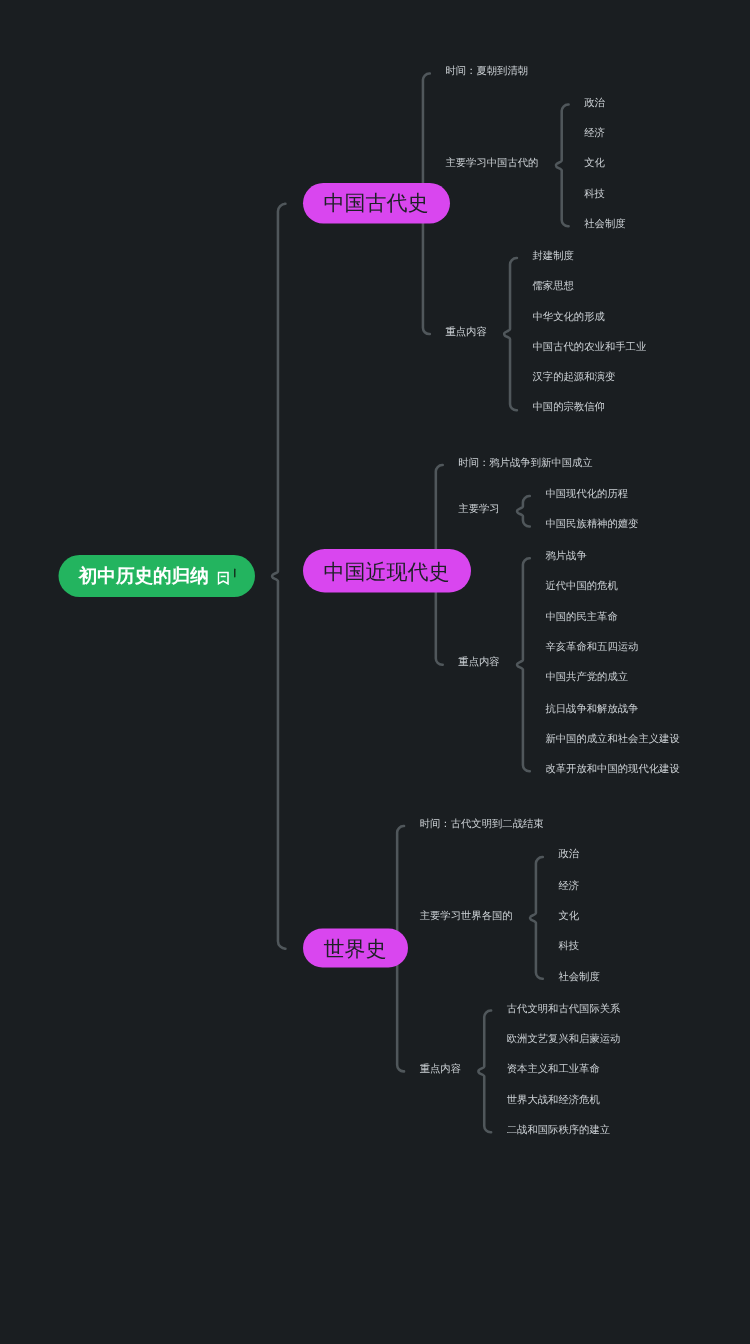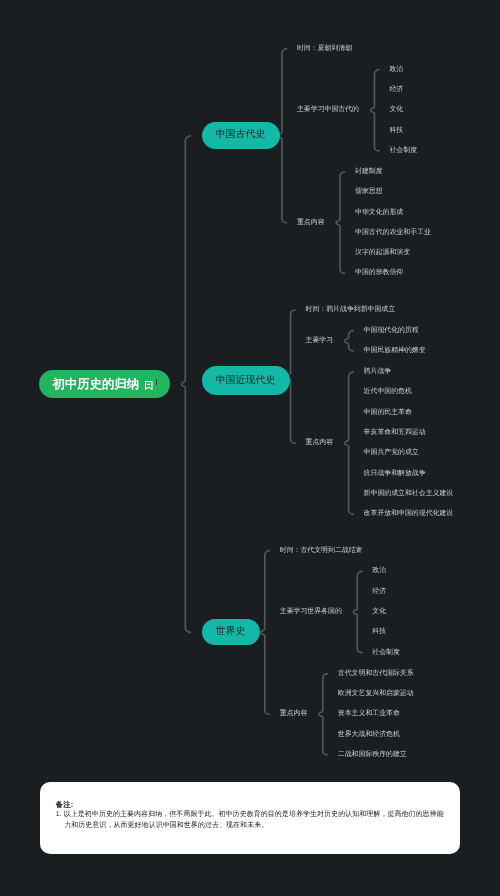--- a/index.html
+++ b/index.html
@@ -20,21 +20,21 @@
     border-radius:999px;
     display:flex;align-items:center;justify-content:center;
     box-sizing:border-box;
   }
   .root-pill{
     background:#23b45f;color:#ffffff;font-weight:700;font-size:12.4px;
     line-height:1;
   }
   .root-icon{margin-left:6.2px;display:inline-flex;align-items:center;margin-top:2px;}
   .root-caret{width:1.6px;height:6px;background:#13351f;margin-left:2.2px;margin-bottom:4px;border-radius:0.5px;}
-  .branch-pill{background:#14b8a6;color:#1d2125;font-size:10px;line-height:1;}
+  .branch-pill{background:#d946ef;color:#1d2125;font-size:14px;line-height:1;}
   .leaf{
     position:absolute;color:#cdd2d6;font-size:6.9px;line-height:1;
     white-space:nowrap;transform:translateY(-50%);
   }
   .note{
     position:absolute;background:#ffffff;border-radius:10px;color:#161616;
     box-sizing:border-box;padding:19.5px 16.3px 0 16.2px;
   }
   .note-title{font-weight:700;font-size:7.4px;line-height:1;letter-spacing:0.15px;}
   .note-item{font-size:6.95px;letter-spacing:0.1px;line-height:10.3px;padding-left:8.5px;text-indent:-8.5px;margin-top:1.5px;}
@@ -60,26 +60,20 @@
     <span class="rlabel">初中历史的归纳</span>
     <span class="root-icon">
       <svg width="8" height="9" viewBox="0 0 40 45" aria-hidden="true">
         <path d="M3 3 H35 V41 L19 32 L3 41 Z" fill="none" stroke="#ffffff" stroke-width="5.2" stroke-linejoin="miter"></path>
         <rect x="10.5" y="14" width="17" height="5" fill="#ffffff"></rect>
       </svg>
     </span>
     <span class="root-caret"></span>
   </div>
 
-  <div class="note" id="noteBox" style="left: 39.5px; top: 781.8px; width: 420.7px; height: 72px;">
-    <div class="note-title">备注:</div>
-    <div id="noteItems">
-        <div class="note-item">1. 以上是初中历史的主要内容归纳，但不局限于此。初中历史教育的目的是培养学生对历史的认知和理解，提高他们的思辨能力和历史意识，从而更好地认识中国和世界的过去、现在和未来。</div>
-      </div>
-  </div>
 <div class="pill branch-pill" style="left: 201.5px; height: 26.6px; padding: 0px 14.1px; top: 121.938px;">中国古代史</div>
     <div class="leaf" style="left: 296.956px; top: 48.949px;">时间：夏朝到清朝</div>
     <div class="leaf" style="left: 296.956px; top: 110.258px;">主要学习中国古代的</div>
     <div class="leaf" style="left: 389.472px; top: 69.662px;">政治</div>
     <div class="leaf" style="left: 389.472px; top: 89.96px;">经济</div>
     <div class="leaf" style="left: 389.472px; top: 110.258px;">文化</div>
     <div class="leaf" style="left: 389.472px; top: 130.556px;">科技</div>
     <div class="leaf" style="left: 389.472px; top: 150.854px;">社会制度</div>
     <div class="leaf" style="left: 296.956px; top: 222.727px;">重点内容</div>
     <div class="leaf" style="left: 355.019px; top: 171.982px;">封建制度</div>

